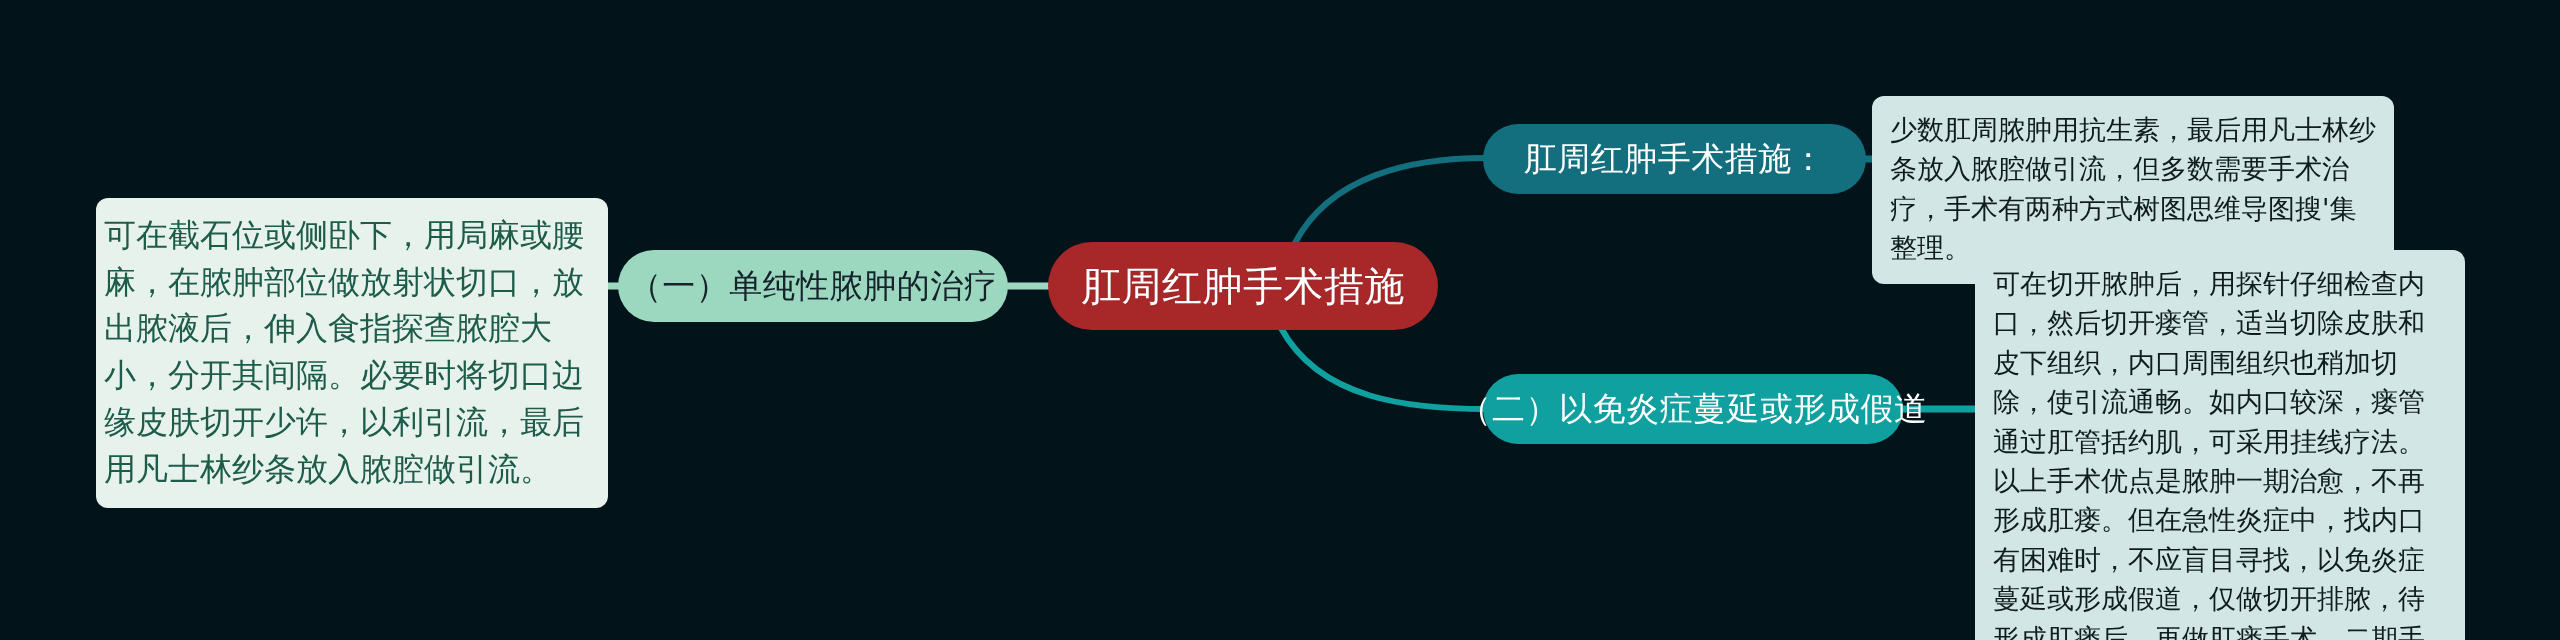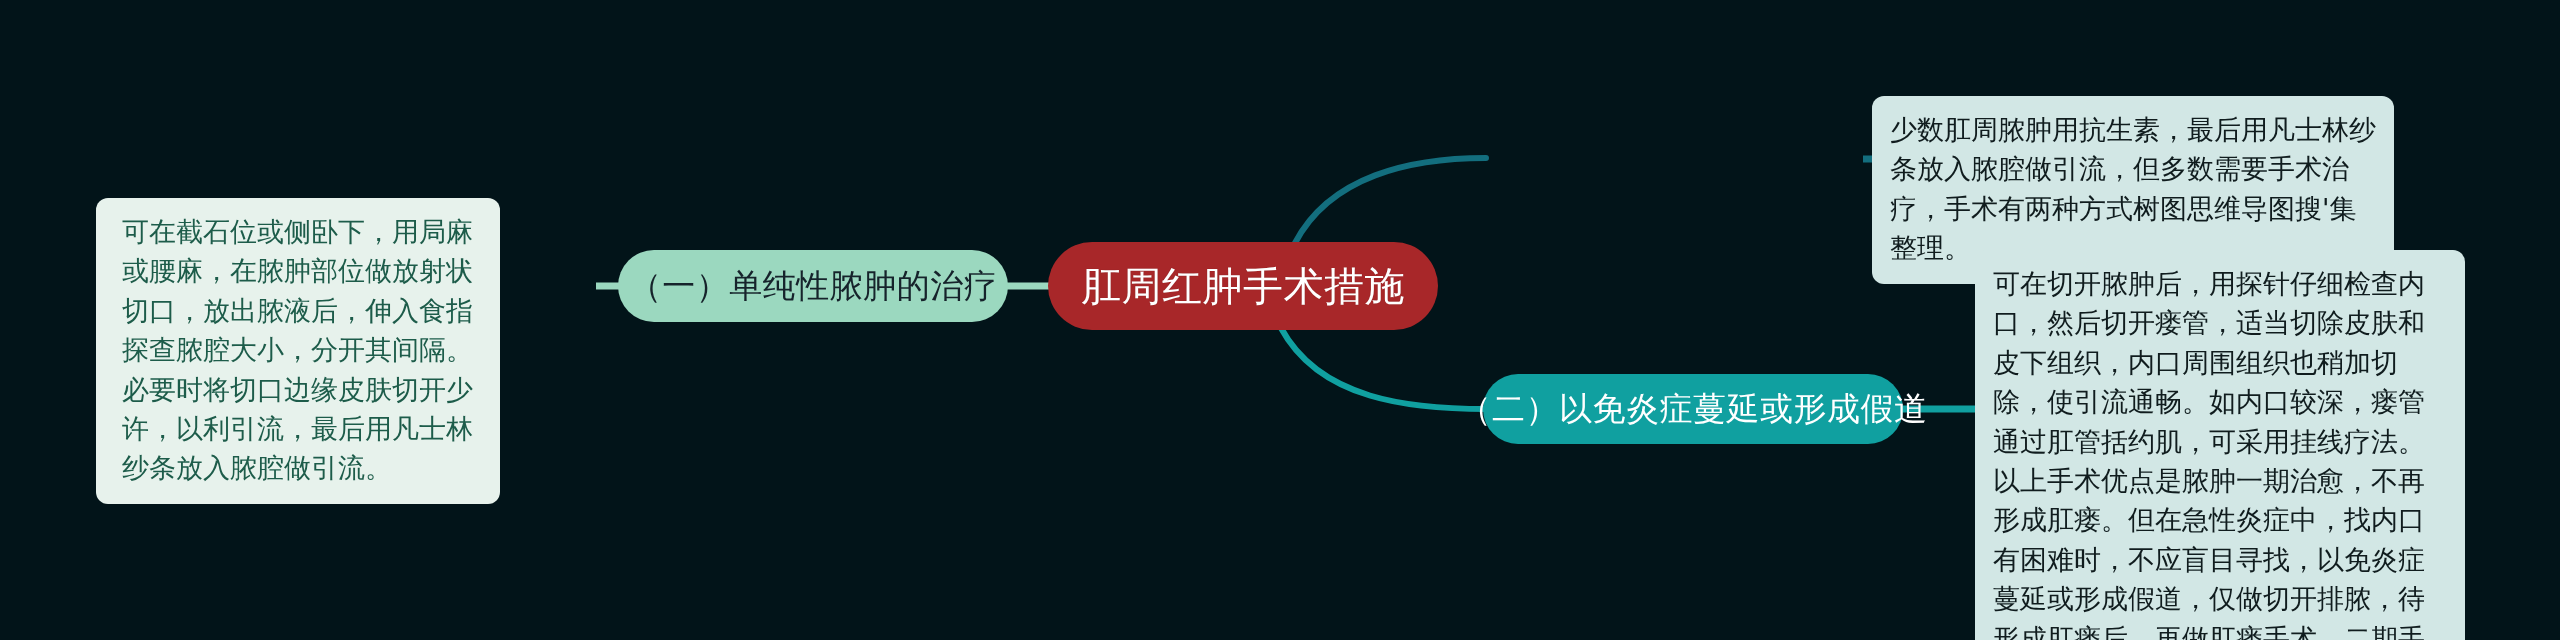--- a/index.html
+++ b/index.html
@@ -95,25 +95,25 @@
     background: #10A0A0;
     color: #ffffff;
     font-size: 33px;
     z-index: 6;
   }
 
   
   #detail-left-box {
     left: 96px;
     top: 198px;
-    width: 404px;
-    padding: 14px 18px 16px 26px;
+    width: 512px;
+    padding: 14px 18px 16px 8px;
     background: #E7F2EC;
     color: #1d5c4a;
-    font-size: 27px;
+    font-size: 32px;
     z-index: 5;
   }
 
   #detail-top-box {
     left: 1872px;
     top: 96px;
     width: 522px;
     padding: 14px 18px 16px 18px;
     background: #D2E7E5;
     color: #101c1e;
@@ -151,20 +151,21 @@
 
     <path d="M 1900 409 L 1982 409" stroke="#10A0A0" stroke-width="7" fill="none" stroke-linecap="butt"></path>
   </svg>
 
   <div class="textbox" id="detail-left-box">可在截石位或侧卧下，用局麻或腰麻，在脓肿部位做放射状切口，放出脓液后，伸入食指探查脓腔大小，分开其间隔。必要时将切口边缘皮肤切开少许，以利引流，最后用凡士林纱条放入脓腔做引流。</div>
 
   <div class="pill" id="branch-left-node">（一）单纯性脓肿的治疗</div>
 
   <div class="pill" id="root-node">肛周红肿手术措施</div>
 
+  <div class="pill" id="branch-top-node">肛周红肿手术措施：</div>
 
   <div class="textbox" id="detail-top-box">少数肛周脓肿用抗生素，最后用凡士林纱条放入脓腔做引流，但多数需要手术治疗，手术有两种方式树图思维导图搜'集整理。</div>
 
   <div class="pill" id="branch-bottom-node">（二）以免炎症蔓延或形成假道</div>
 
   <div class="textbox" id="detail-bottom-box">可在切开脓肿后，用探针仔细检查内口，然后切开瘘管，适当切除皮肤和皮下组织，内口周围组织也稍加切除，使引流通畅。如内口较深，瘘管通过肛管括约肌，可采用挂线疗法。以上手术优点是脓肿一期治愈，不再形成肛瘘。但在急性炎症中，找内口有困难时，不应盲目寻找，以免炎症蔓延或形成假道，仅做切开排脓，待形成肛瘘后，再做肛瘘手术。二期手术优点是效果准确，治愈率高。</div>
 
 </div>
 
 </body></html>

